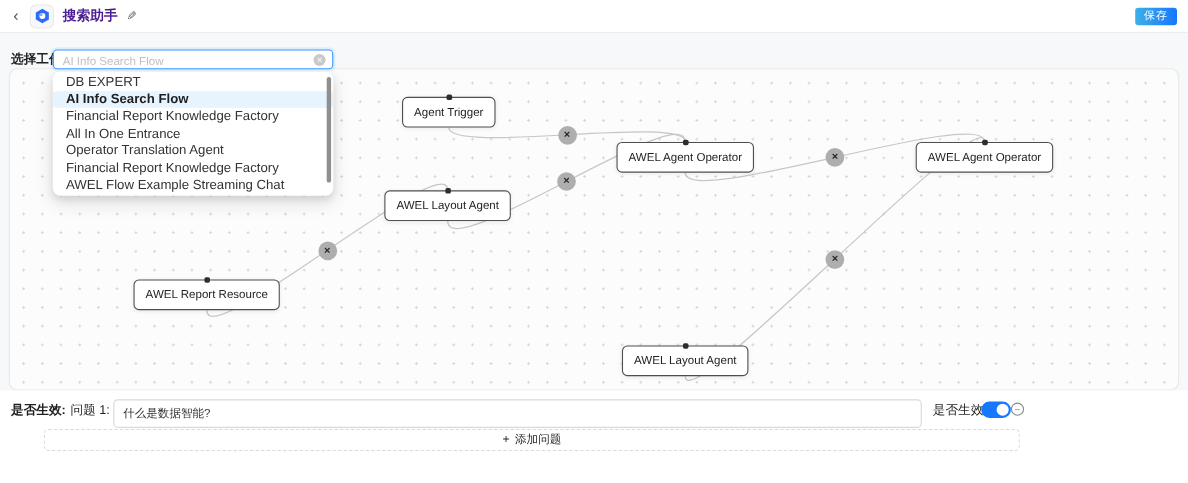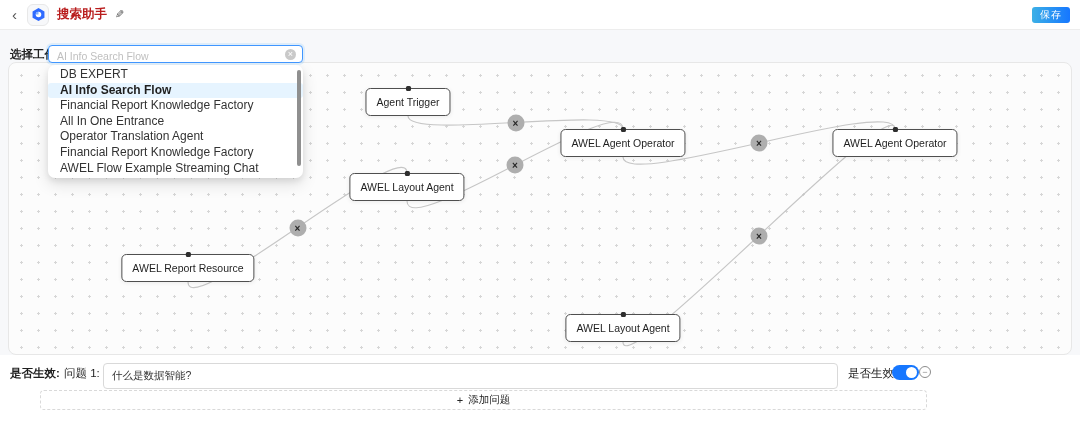--- a/index.html
+++ b/index.html
@@ -7,21 +7,21 @@
     font-family:"Liberation Sans","DejaVu Sans",sans-serif; background:#f7f8fa; }
   #app { position:relative; width:1080px; height:439px; }
 
   
   .header { position:absolute; left:0; top:0; width:1080px; height:30px;
     background:#fff; border-bottom:1px solid #ededed; display:flex; align-items:center;
     padding:0 10px; gap:8px; z-index:30; }
   .back { font-size:15px; color:#555; line-height:1; cursor:pointer; padding:0 2px; }
   .logo-box { width:22px; height:22px; border:1px solid #e8e8e8; background:#f7f8fa;
     border-radius:6px; display:flex; align-items:center; justify-content:center; }
-  .app-title { font-size:12.5px; font-weight:600; color:#b91c1c; }
+  .app-title { font-size:12.5px; font-weight:600; color:#4c1d95; }
   .edit-icon { font-size:11px; color:#595959; cursor:pointer; transform:scaleX(-1); }
   .save-btn { margin-left:auto; height:16px; padding:0 8px; border:none; border-radius:3px;
     background:linear-gradient(90deg,#3cb0e6,#1677ff); color:#fff; font-size:10px;
     line-height:16px; cursor:pointer; letter-spacing:1px;text-align:right; }
 
   
   .select-label { position:absolute; left:10px; top:46px; height:17px; line-height:17px;
     font-size:11.5px; font-weight:600; color:#1f1f1f; z-index:25; }
   .wf-select { position:absolute; left:48px; top:45px; width:255px; height:18px;
     background:#fff; border:1px solid #4096ff; border-radius:4px;

